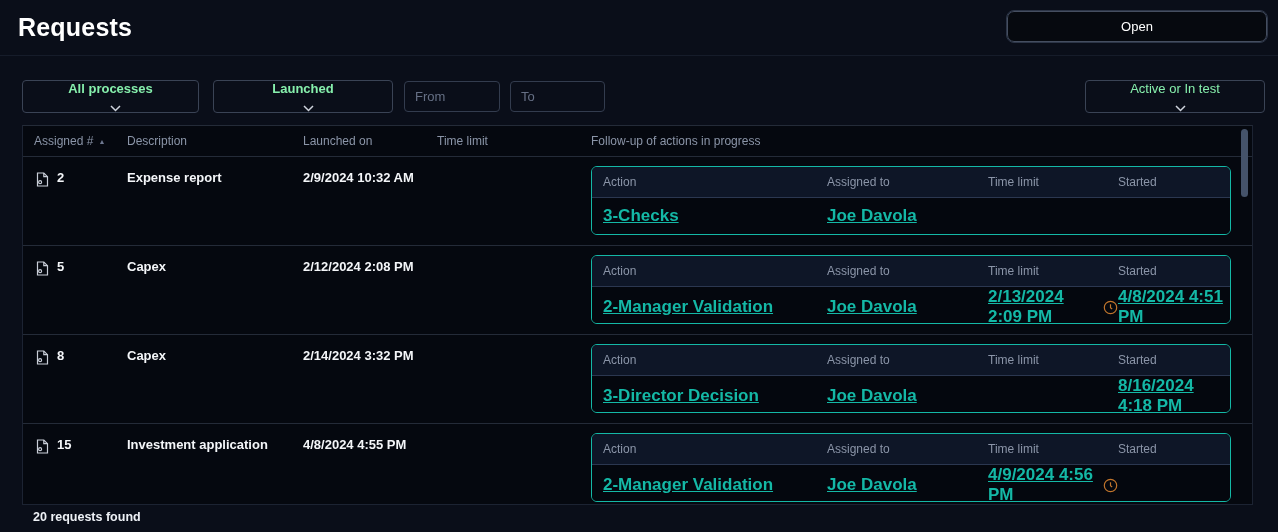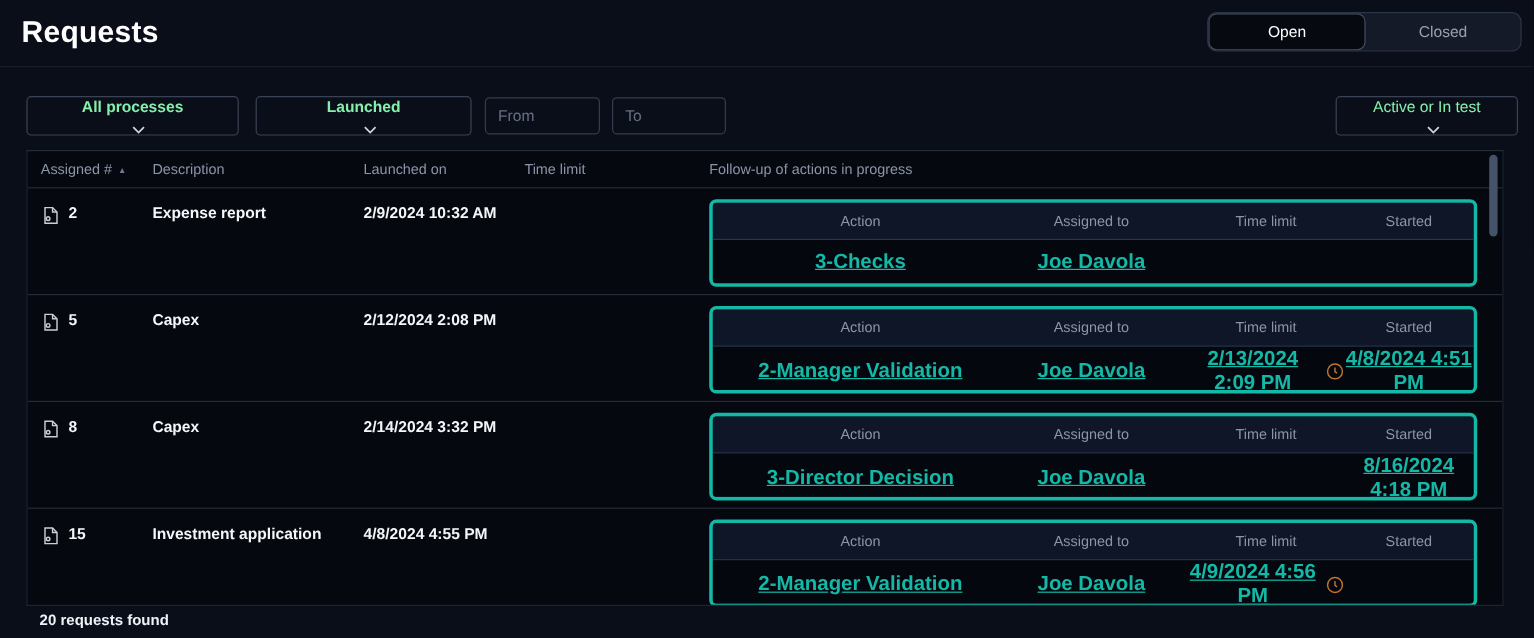--- a/index.html
+++ b/index.html
@@ -39,43 +39,43 @@
   .sel-process { left:0; width:177px; }
   .sel-launched { left:191px; width:180px; }
   .date-input {
     position:absolute; top:1px; height:31px; width:96px; background:transparent;
     border:1px solid #333c4e; border-radius:4px; padding:0 10px;
     font-family:inherit; font-size:13px; color:#e8ebf1;
   }
   .date-input::placeholder { color:#667085; }
   .inp-from { left:382px; }
   .inp-to   { left:488px; width:95px; }
-  .sel-status { right:0; width:152px; font-weight:400; }
+  .sel-status { right:0; width:180px; font-weight:400; }
 
   
   .table {
     position:absolute; left:22px; top:125px; width:1231px; height:380px;
     background:#05080f; border:1px solid #1c2332; border-top:1px solid #242b38;
     overflow:hidden;
   }
   .grid-cols { display:grid; grid-template-columns:93px 176px 134px 154px 1fr; padding-left:11px; }
   .thead { height:31px; align-items:center; border-bottom:1px solid #242b38; color:#8b95a8; font-size:12px; }
   .thead .sort { font-size:7px; color:#6e7890; margin-left:5px; position:relative; top:-1px; }
   .tbody { height:348px; overflow:hidden; }
 
   .row { position:relative; min-height:89px; border-bottom:1px solid #242b38; }
   .row:last-child { border-bottom:none; }
   .row > .cell { padding-top:13px; font-size:13px; font-weight:700; color:#f4f6f9; align-self:start; }
   .cell-num { display:flex; align-items:flex-start; gap:7px; }
   .cell-num svg { position:relative; top:1px; flex:none; }
   .cell-launched { font-weight:700; }
 
   .nested {
-    width:640px; margin-top:9px; border:3px solid #14b8a6; border-radius:6px;
-    overflow:hidden; align-self:start;text-align:center;
+    width:640px; margin-top:9px; border:1px solid #14b8a6; border-radius:6px;
+    overflow:hidden; align-self:start;
   }
   .nested-grid { display:grid; grid-template-columns:224px 161px 130px 1fr; padding-left:11px; align-items:center; }
   .nested-head { height:31px; background:#0e1627; border-bottom:1px solid #2b3750; color:#8b95a8; font-size:12px; }
   .nested-body { height:36px; background:#04070e; font-size:17px; font-weight:700; color:#14b8a6;text-decoration:underline; }
   .nested-body .tl { display:flex; align-items:center; gap:7px; }
   .warn-icon { color:var(--warn); display:inline-flex; }
 
   
   .scrollbar { position:absolute; top:2px; right:3px; width:8px; height:376px; }
   .scroll-thumb { position:absolute; top:1px; left:0; width:7px; height:68px; background:#45536a; border-radius:4px; }
@@ -86,21 +86,20 @@
 </style>
 </head>
 <body style="--warn: #c1752c;">
 
 <div class="page">
 
   <div class="top-header">
     <h1 class="page-title">Requests</h1>
     <div class="toggle">
       <button class="seg active">Open</button>
-      <button class="seg">Closed</button>
     </div>
   </div>
 
   <div class="filters">
     <div class="select sel-process">
       <span>All processes</span>
       <svg width="11" height="7" viewBox="0 0 11 7">
           <polyline points="1,1 5.5,5.5 10,1" fill="none" stroke="#cfd4dd" stroke-width="1.5"></polyline>
         </svg>
     </div>

